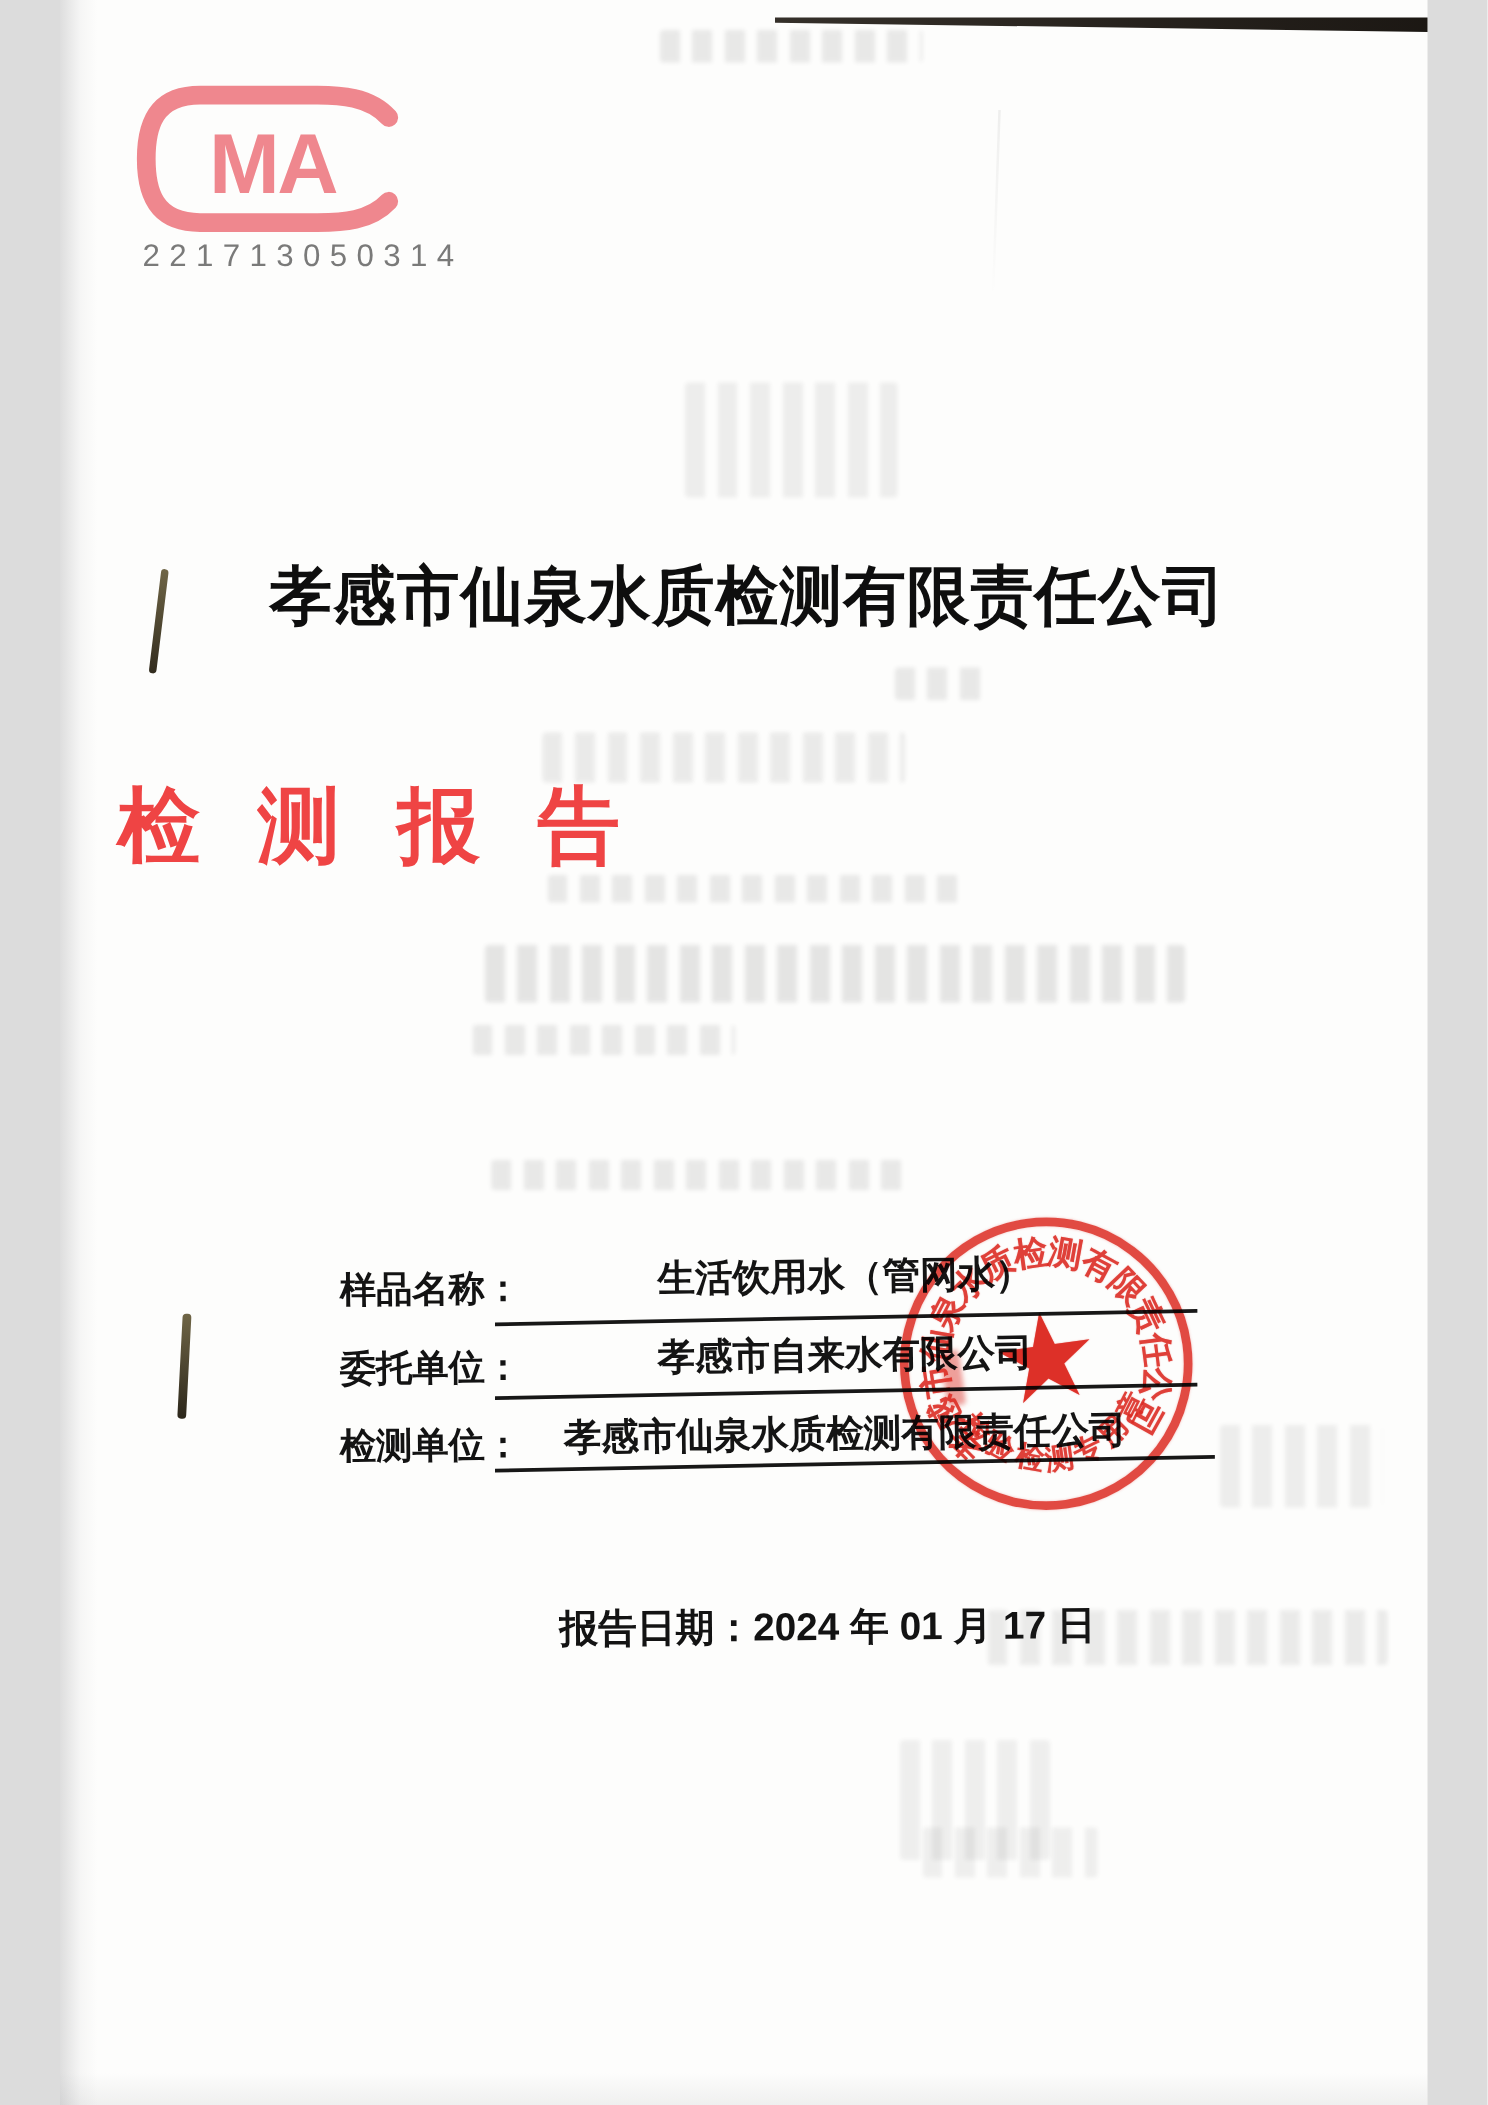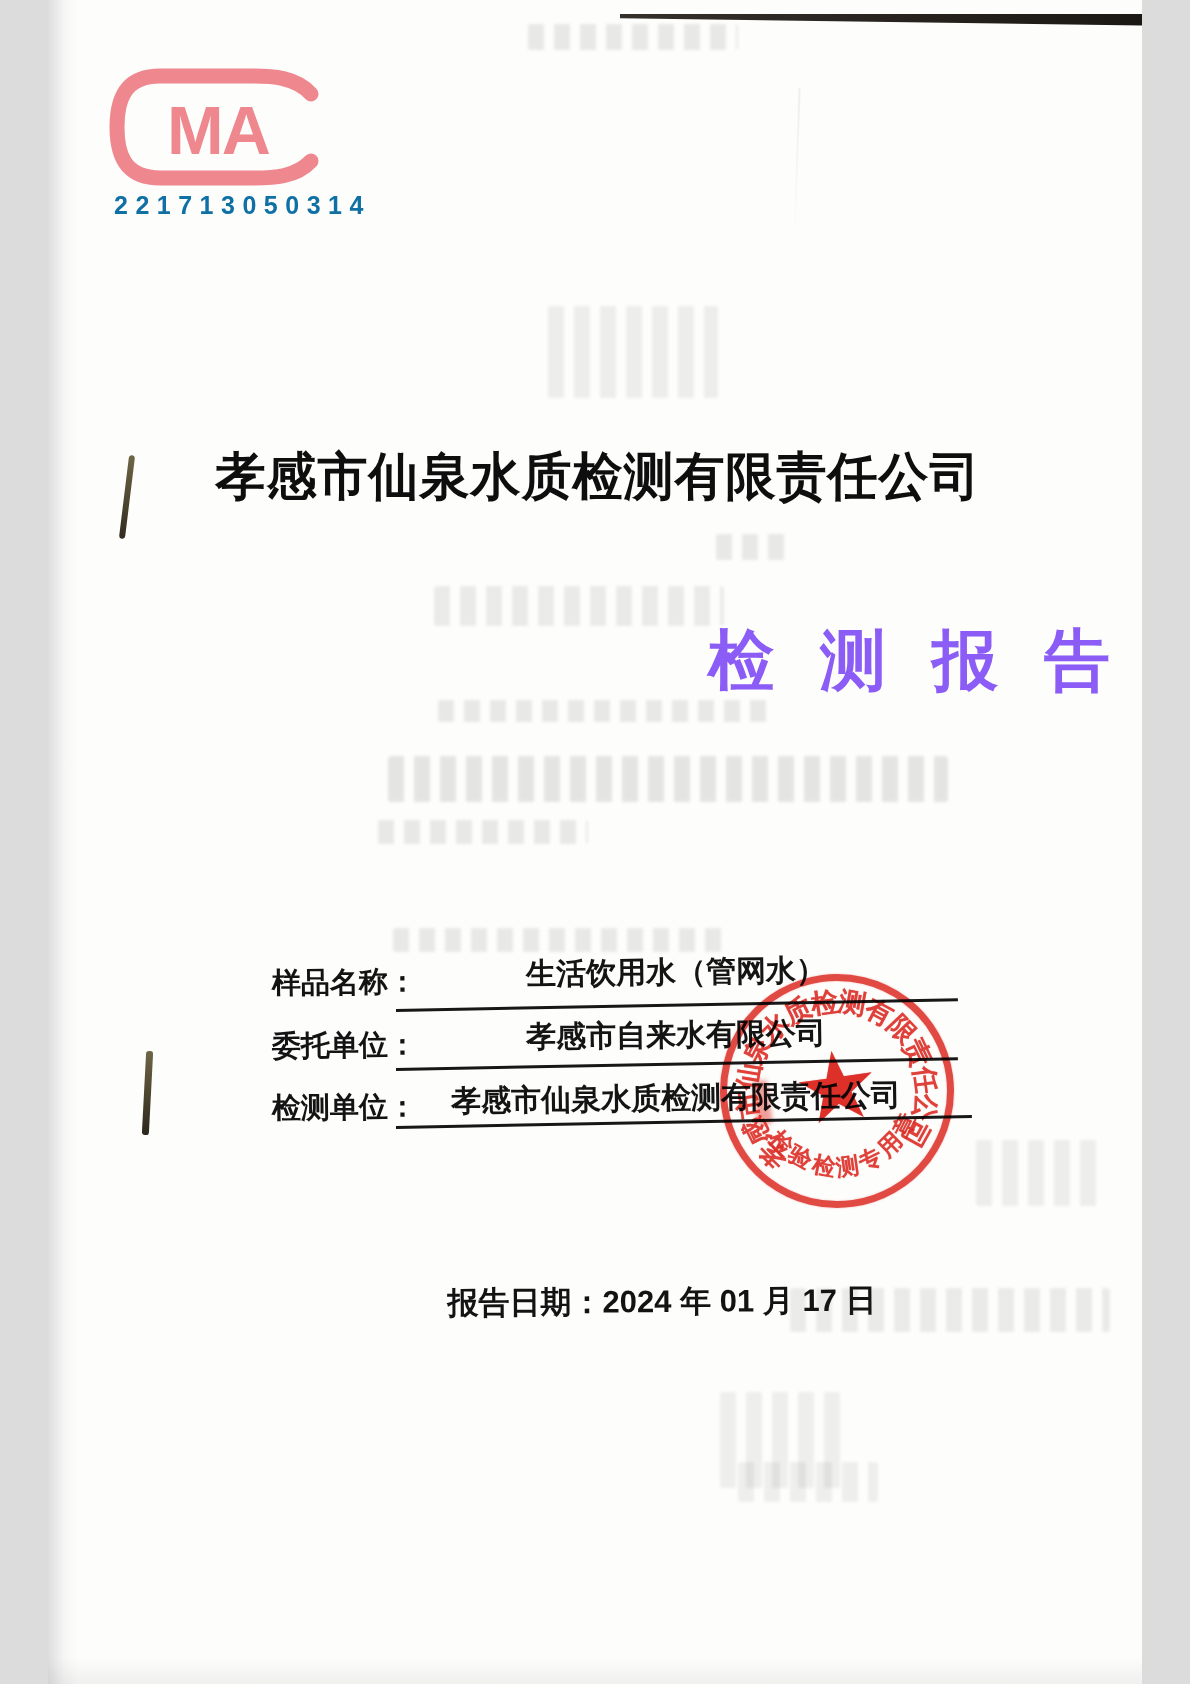--- a/index.html
+++ b/index.html
@@ -34,43 +34,43 @@
   }
   .crease{
     position:absolute;left:748px;top:88px;width:2px;height:150px;
     background:linear-gradient(rgba(0,0,0,0.06),transparent);
     transform:rotate(2deg);
   }
   
   .cma-logo{position:absolute;left:58px;top:66px;width:230px;height:122px;opacity:0.92;}
   .cma-number{
     position:absolute;left:66px;top:191px;
-    font-size:25px;font-weight:bold;letter-spacing:7.5px;
-    color:#0369a1;opacity:0.95;
+    font-size:25px;font-weight:normal;letter-spacing:7.5px;
+    color:#737373;opacity:0.95;
   }
   
   .report-no{
     position:absolute;left:703px;top:224px;display:flex;gap:34px;
     font-family:"Liberation Serif", serif;font-size:28px;color:#161616;
   }
   .report-no .val{letter-spacing:1px;}
   
   .company-title{
     position:absolute;left:0;top:444px;width:1100px;text-align:center;
     font-size:50px;font-weight:bold;color:#0e0e0e;letter-spacing:1px;
     transform:scaleY(1.03);
   }
   .report-title{
-    position:absolute;left:0;top:616px;width:1108px;text-align:right;
+    position:absolute;left:0;top:616px;width:1108px;text-align:left;
     font-family:"Liberation Serif", serif;
-    font-size:66px;font-weight:bold;color:#8b5cf6;
+    font-size:66px;font-weight:bold;color:#ef4444;
     letter-spacing:46px;padding-left:46px;box-sizing:border-box;
   }
   
-  .form{position:absolute;left:218px;top:949px;width:720px;height:190px;}
+  .form{position:absolute;left:218px;top:998px;width:720px;height:190px;}
   .form .lbl{position:absolute;left:6px;font-size:29px;font-weight:bold;color:#131313;transform:rotate(-0.6deg);}
   .form .val{position:absolute;left:128px;width:564px;text-align:center;font-size:30px;font-weight:bold;color:#141414;transform:rotate(-0.8deg);}
   .form .line{position:absolute;left:130px;height:2.6px;background:#171717;transform:rotate(-1.1deg);transform-origin:left center;}
   .lbl-1{top:14px;} .val-1{top:3px;}  .line-1{top:60px;width:562px;}
   .lbl-2{top:77px;} .val-2{top:66px;} .line-2{top:119px;width:562px;}
   .lbl-3{top:139px;}.val-3{top:129px;width:576px;} .line-3{top:177px;width:576px;transform:rotate(-1.25deg);}
   
   .date-line{
     position:absolute;left:0;top:1281px;width:1228px;text-align:center;
     font-size:31px;font-weight:bold;color:#131313;transform:rotate(-0.4deg);

